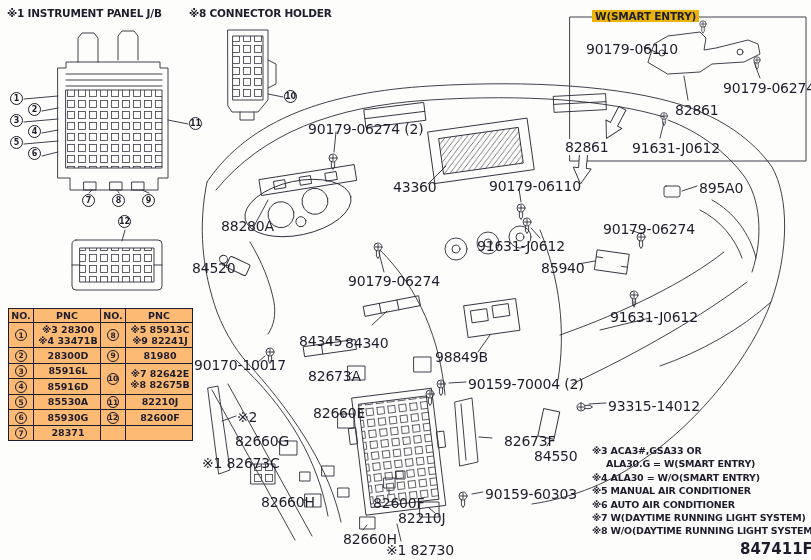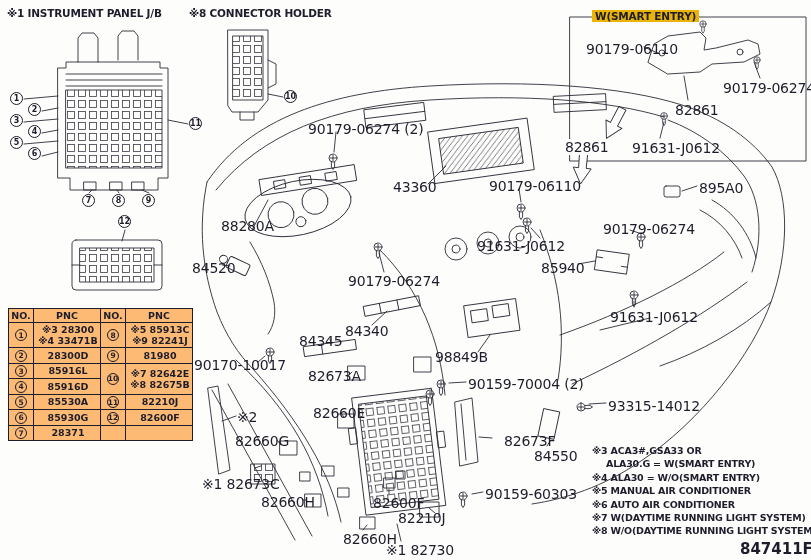--- a/index.html
+++ b/index.html
@@ -277,33 +277,33 @@
   <div class="lbl" style="left:393px;top:179px">43360</div>
   <div class="lbl" style="left:489px;top:178px">90179-06110</div>
   <div class="lbl" style="left:699px;top:180px">895A0</div>
   <div class="lbl" style="left:221px;top:218px">88280A</div>
   <div class="lbl" style="left:192px;top:260px">84520</div>
   <div class="lbl" style="left:603px;top:221px">90179-06274</div>
   <div class="lbl" style="left:477px;top:238px">91631-J0612</div>
   <div class="lbl" style="left:541px;top:260px">85940</div>
   <div class="lbl" style="left:348px;top:273px">90179-06274</div>
   <div class="lbl" style="left:610px;top:309px">91631-J0612</div>
-  <div class="lbl" style="left:345px;top:323px">84340</div>
+  <div class="lbl" style="left:345px;top:335px">84340</div>
   <div class="lbl" style="left:299px;top:333px">84345</div>
   <div class="lbl" style="left:435px;top:349px">98849B</div>
   <div class="lbl" style="left:194px;top:357px">90170-10017</div>
   <div class="lbl" style="left:308px;top:368px">82673A</div>
   <div class="lbl" style="left:468px;top:376px">90159-70004 (2)</div>
   <div class="lbl" style="left:608px;top:398px">93315-14012</div>
   <div class="lbl" style="left:313px;top:405px">82660E</div>
   <div class="lbl" style="left:237px;top:409px">※2</div>
   <div class="lbl" style="left:235px;top:433px">82660G</div>
   <div class="lbl" style="left:504px;top:433px">82673F</div>
   <div class="lbl" style="left:534px;top:448px">84550</div>
-  <div class="lbl" style="left:202px;top:476px">※1 82673C</div>
+  <div class="lbl" style="left:202px;top:455px">※1 82673C</div>
   <div class="lbl" style="left:261px;top:494px">82660H</div>
   <div class="lbl" style="left:373px;top:495px">82600F</div>
   <div class="lbl" style="left:398px;top:510px">82210J</div>
   <div class="lbl" style="left:485px;top:486px">90159-60303</div>
   <div class="lbl" style="left:343px;top:531px">82660H</div>
   <div class="lbl" style="left:386px;top:542px">※1 82730</div>
 
   <div class="co" style="left:10px;top:92px">1</div>
   <div class="co" style="left:28px;top:103px">2</div>
   <div class="co" style="left:10px;top:114px">3</div>

